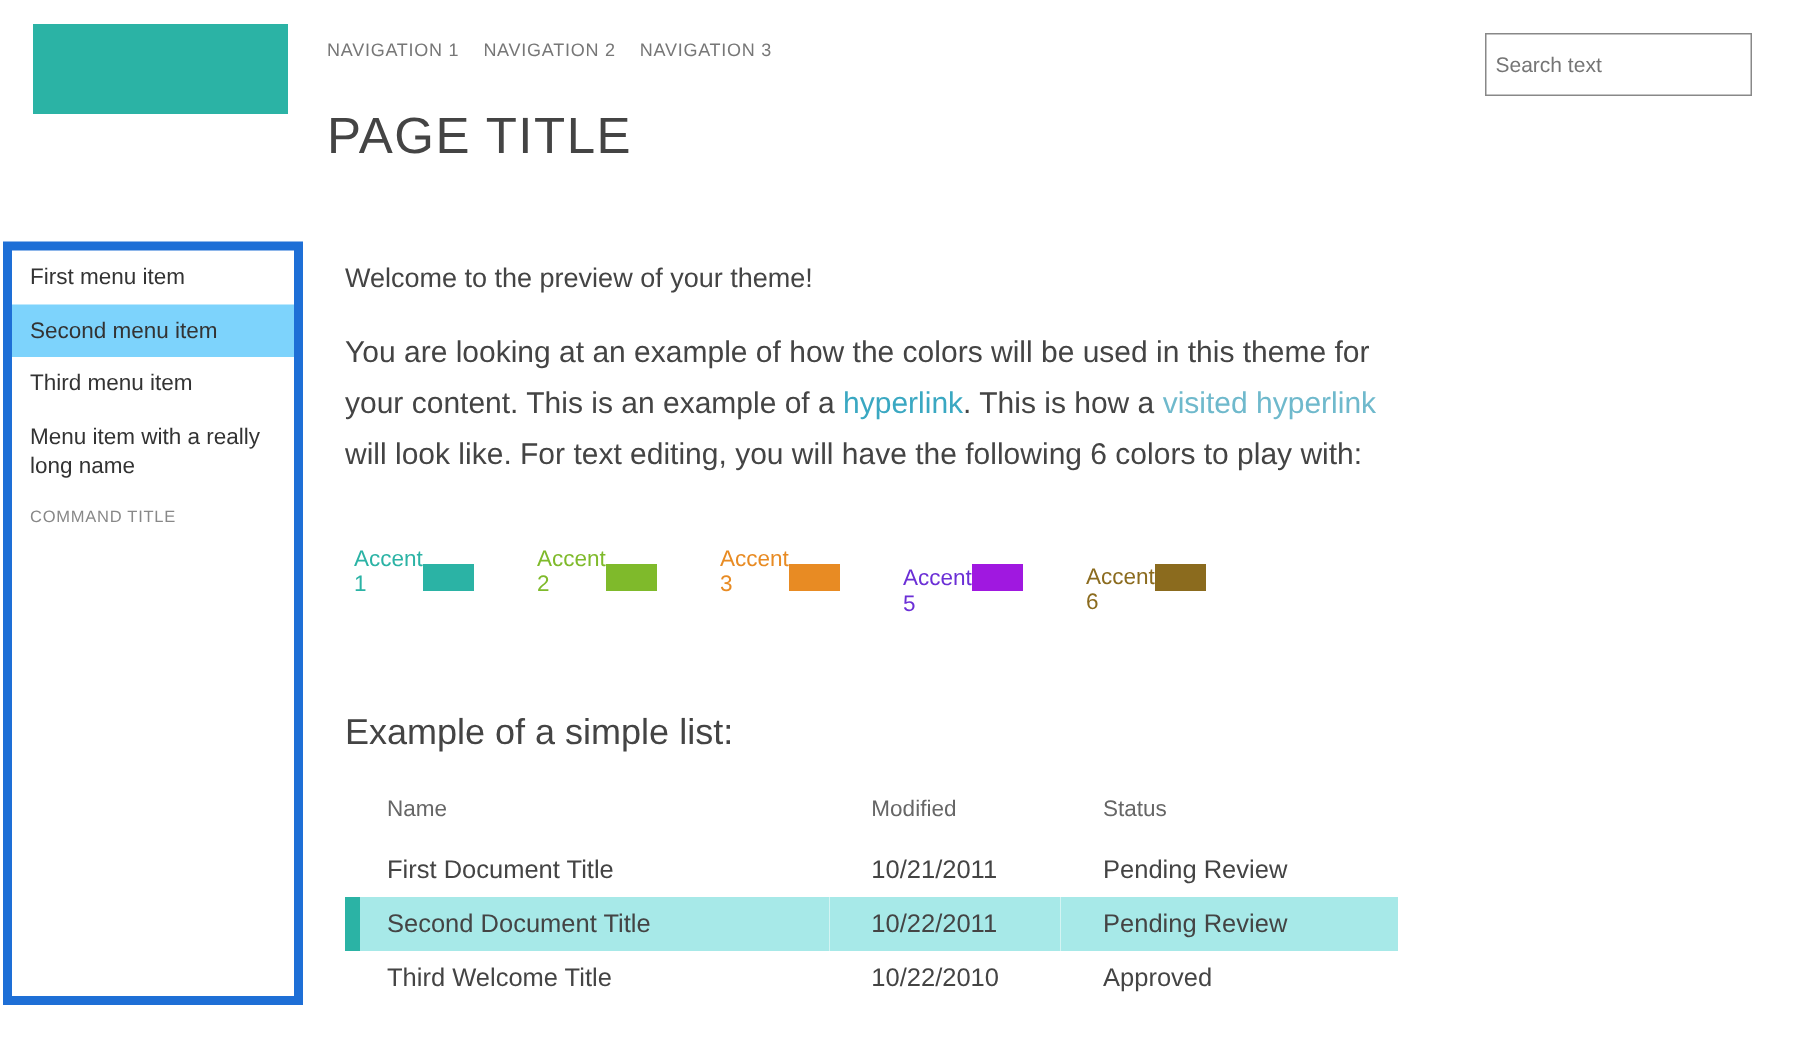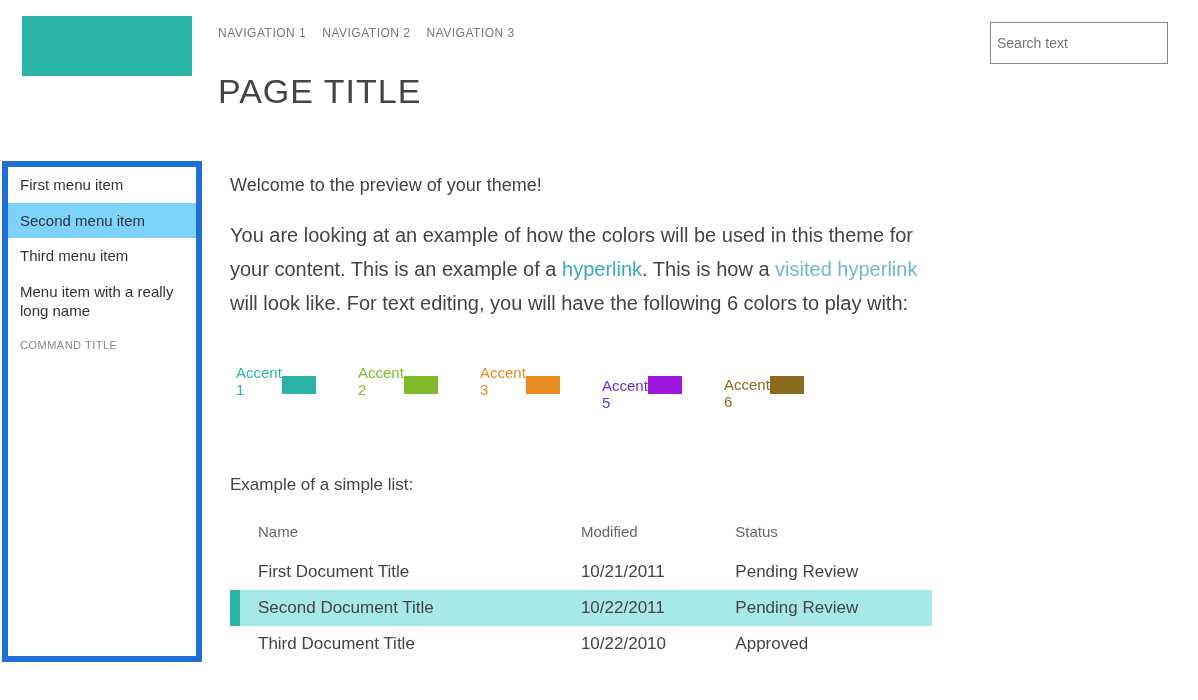--- a/index.html
+++ b/index.html
@@ -114,21 +114,21 @@
     }
     .accent-label {
       font-size: 15px;
       margin-bottom: 8px;
     }
     .accent-swatch {
       width: 80px;
       height: 18px;
     }
     .list-title {
-      font-size: 17px;
+      font-size: 24px;
       color: #444;
       margin-bottom: 20px;
     }
     .list-table {
       width: 100%;
       border-collapse: collapse;
     }
     .list-table th {
       text-align: left;
       font-weight: 400;
@@ -233,21 +233,21 @@
             <td>First Document Title</td>
             <td>10/21/2011</td>
             <td>Pending Review</td>
           </tr>
           <tr class="list-row selected">
             <td>Second Document Title</td>
             <td>10/22/2011</td>
             <td>Pending Review</td>
           </tr>
           <tr class="list-row">
-            <td>Third Document Title</td>
+            <td>Third Welcome Title</td>
             <td>10/22/2010</td>
             <td>Approved</td>
           </tr>
         </tbody>
     </table>
   </div>
 
 </div>
 
 </body></html>

